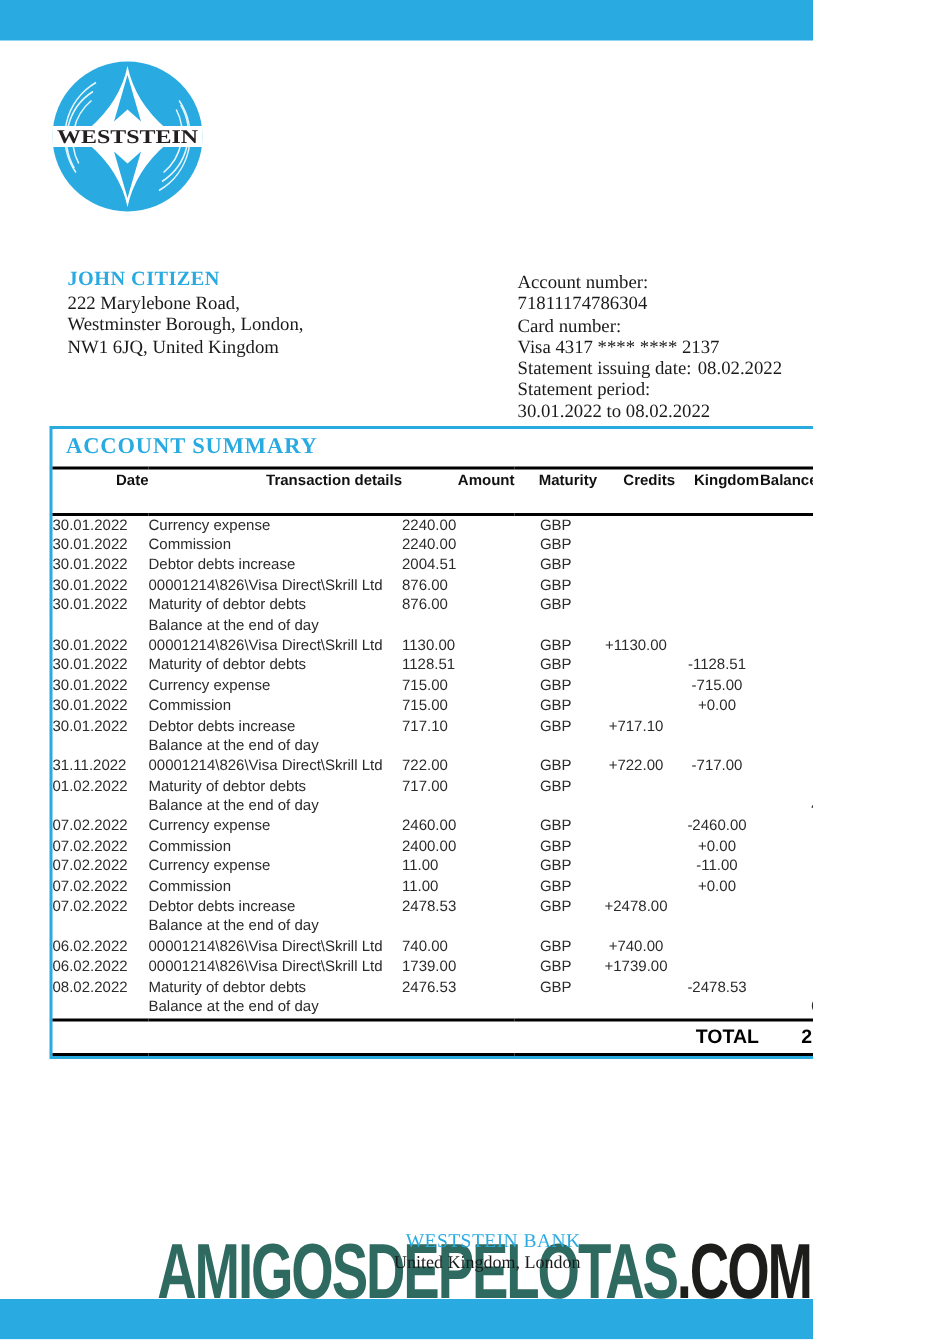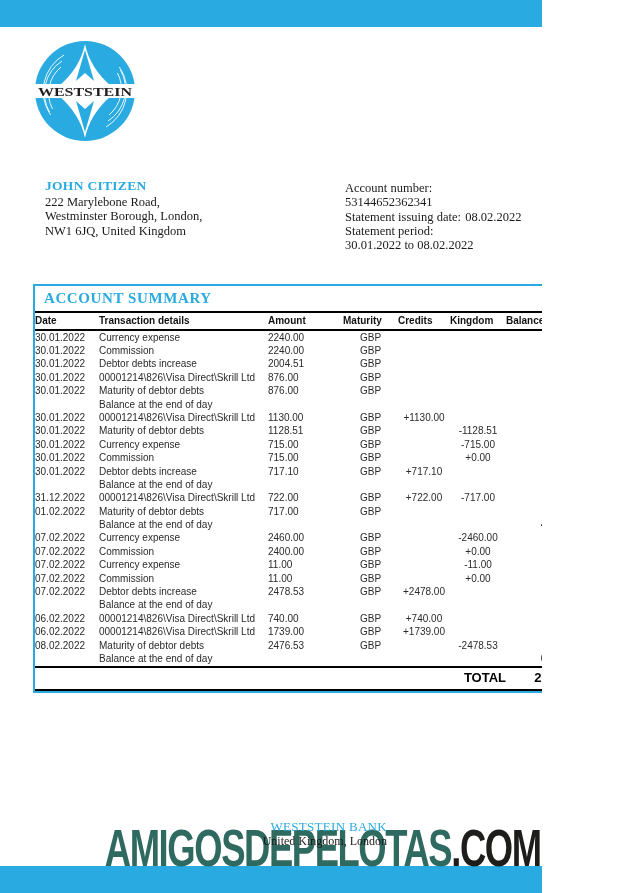--- a/index.html
+++ b/index.html
@@ -15,21 +15,21 @@
 
   .accinfo{position:absolute;left:345px;top:181px;font-size:12.5px;color:#1a1a1a;line-height:14.3px;}
   .airow .ailabel{display:inline-block;width:117px;}
   .airow .aival{display:inline-block;}
 
   .summary{position:absolute;left:33px;top:284px;width:560px;border:2px solid #29abe2;background:#fff;}
   .summary-title{font-family:"Liberation Serif",serif;font-weight:bold;font-size:15px;color:#29abe2;
                  letter-spacing:.6px;padding:4px 0 4px 9px;}
   table.tx{border-collapse:collapse;width:100%;font-family:"Liberation Sans",sans-serif;table-layout:fixed;}
   table.tx thead th{border-top:2px solid #000;border-bottom:2px solid #000;
-                    font-size:10px;font-weight:bold;color:#111;padding:2px 0 3px;text-align:left;}
+                    font-size:10px;font-weight:bold;color:#111;padding:2px 0 16px;text-align:right;}
   table.tx tbody td{font-size:10px;color:#2a2a2a;padding:1.6px 0;line-height:10.2px;overflow:hidden;white-space:nowrap;}
   td.c0{padding-left:10px;}
   td.c1{padding-left:3px;}
   td.c2{text-align:left;padding-right:16px;}
   td.c3,td.c4,td.c5,td.c6{text-align:center;}
   table.tx tfoot td{border-top:2px solid #000;border-bottom:2px solid #000;
                     font-size:13px;font-weight:bold;color:#000;padding:2px 0 4px;}
   .total-label{text-align:right;padding-right:8px;}
   .total-value{text-align:center;}
 
@@ -73,21 +73,25 @@
   <div class="customer">
     <div class="cust-name">JOHN CITIZEN</div>
     <div>222 Marylebone Road,</div>
     <div>Westminster Borough, London,</div>
     <div>NW1 6JQ, United Kingdom</div>
   </div>
 
   <div class="accinfo">
     <div class="airow">
       <span class="ailabel">Account number:</span>
-      <span class="aival">53144652362341</span>
+      <span class="aival">71811174786304</span>
+    </div>
+    <div class="airow">
+      <span class="ailabel">Card number:</span>
+      <span class="aival">Visa 4317 **** **** 2137</span>
     </div>
     <div class="airow">
       <span class="ailabel">Statement issuing date:</span>
       <span class="aival">08.02.2022</span>
     </div>
     <div class="airow">
       <span class="ailabel">Statement period:</span>
       <span class="aival">30.01.2022 to 08.02.2022</span>
     </div>
   </div>
@@ -218,21 +222,21 @@
           <tr>
             <td class="c0"></td>
             <td class="c1">Balance at the end of day</td>
             <td class="c2"></td>
             <td class="c3"></td>
             <td class="c4"></td>
             <td class="c5"></td>
             <td class="c6">0</td>
           </tr>
           <tr>
-            <td class="c0">31.12.2022</td>
+            <td class="c0">31.11.2022</td>
             <td class="c1">00001214\826\Visa Direct\Skrill Ltd</td>
             <td class="c2">722.00</td>
             <td class="c3">GBP</td>
             <td class="c4">+722.00</td>
             <td class="c5">-717.00</td>
             <td class="c6"></td>
           </tr>
           <tr>
             <td class="c0">01.02.2022</td>
             <td class="c1">Maturity of debtor debts</td>

